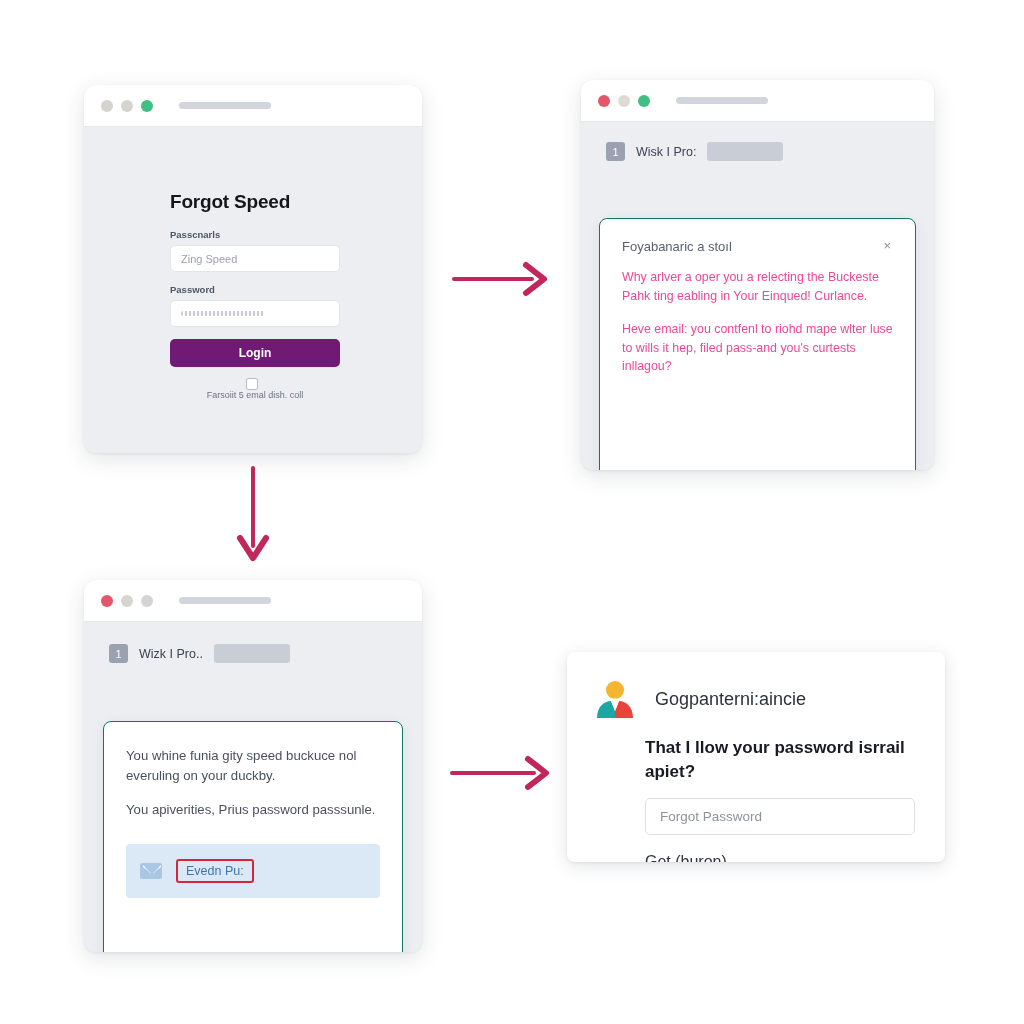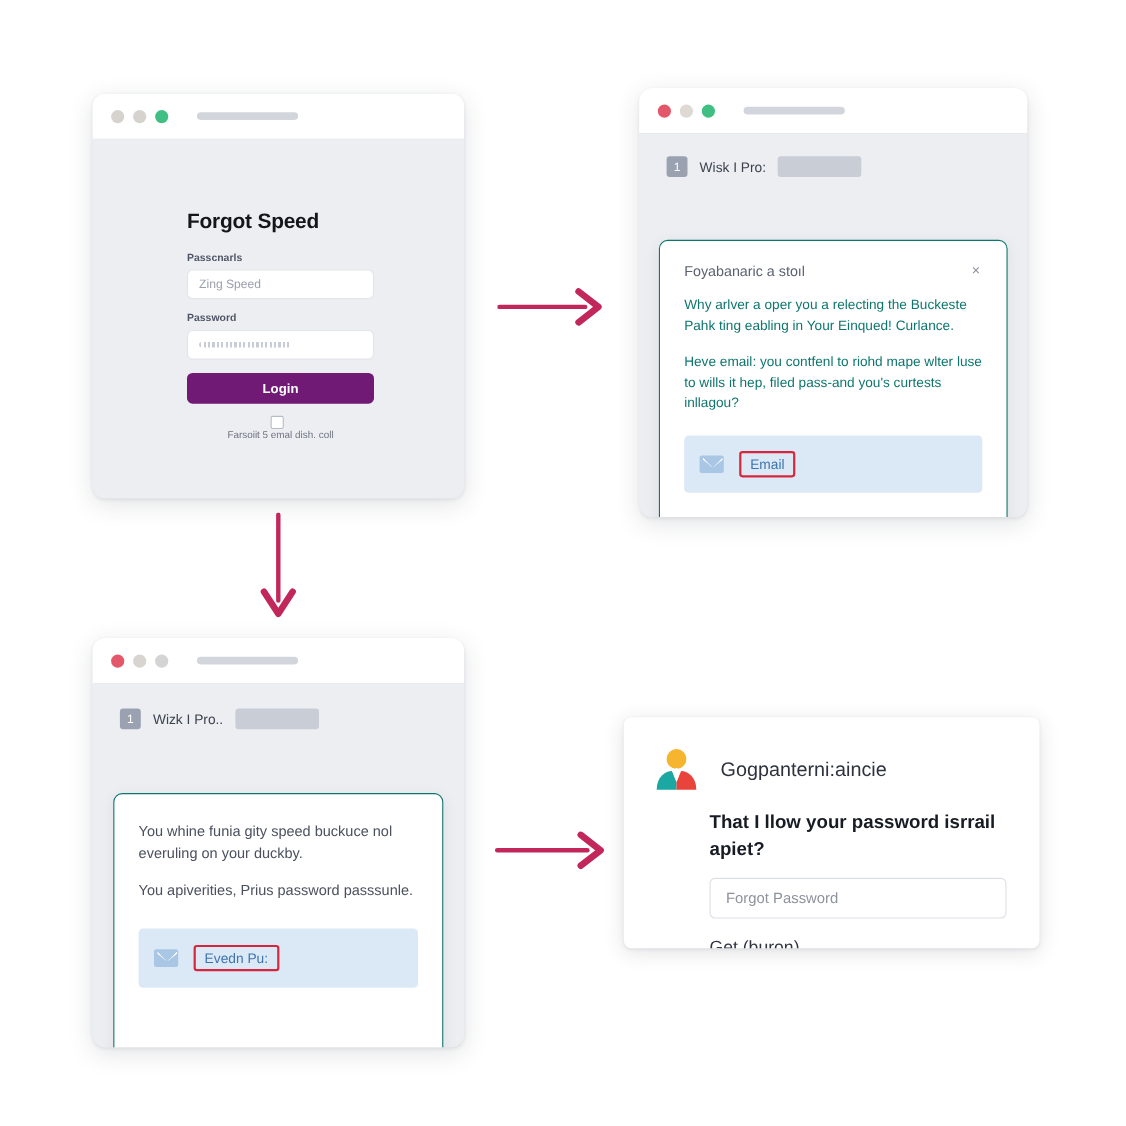--- a/index.html
+++ b/index.html
@@ -182,21 +182,21 @@
   .close-x {
     font-size: 13px;
     color: #8b919d;
     line-height: 1;
     cursor: pointer;
     padding: 0 2px;
   }
   .modal-para {
     font-size: 12.4px;
     line-height: 1.52;
-    color: #0f766e;
+    color: #ec4899;
     margin-top: 14px;
   }
   .modal-para.dark {
     color: #4a505e;
   }
   .action-band {
     background: #dbe9f7;
     border-radius: 4px;
     display: flex;
     align-items: center;
@@ -340,24 +340,20 @@
         <span class="step-blank"></span>
       </div>
 
       <div class="modal" style="left:18px; top:96px; right:18px; bottom:-14px; padding:20px 22px;">
         <div class="modal-head">
           <span class="modal-title">Foyabanaric a stoıl</span>
           <span class="close-x">×</span>
         </div>
         <div class="modal-para">Why arlver a oper you a relecting the Buckeste Pahk ting eabling in Your Einqued! Curlance.</div>
         <div class="modal-para">Heve email: you contfenl to riohd mape wlter luse to wills it hep, filed pass-and you's curtests inllagou?</div>
-        <div class="action-band" style="margin-top:20px; height:52px;">
-          <span class="env-icon"></span>
-          <span class="highlight-box">Email</span>
-        </div>
       </div>
     </div>
   </div>
 
   <div class="window" style="left:84px; top:580px; width:338px; height:372px;">
     <div class="titlebar">
       <span class="dot" style="background:#e4566a"></span>
       <span class="dot" style="background:#d8d5d0"></span>
       <span class="dot" style="background:#d4d4d4"></span>
       <span class="urlbar"></span>

